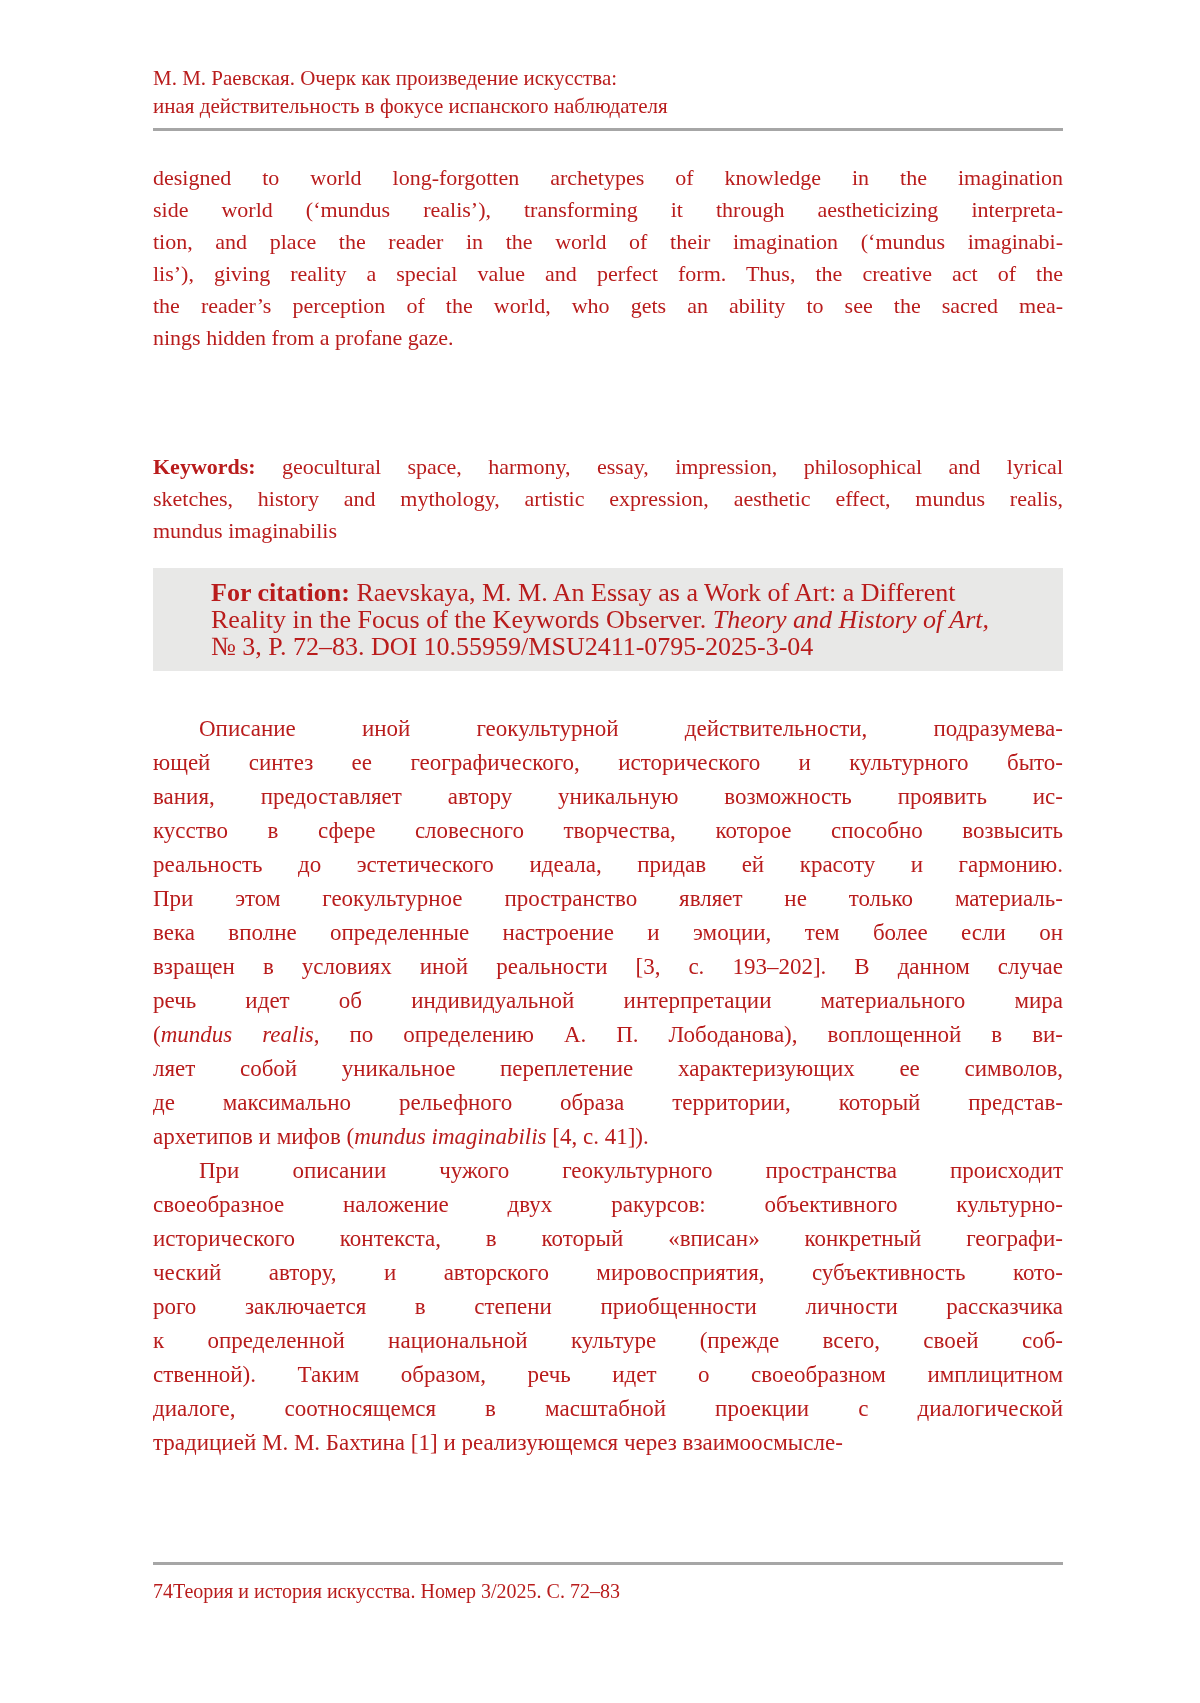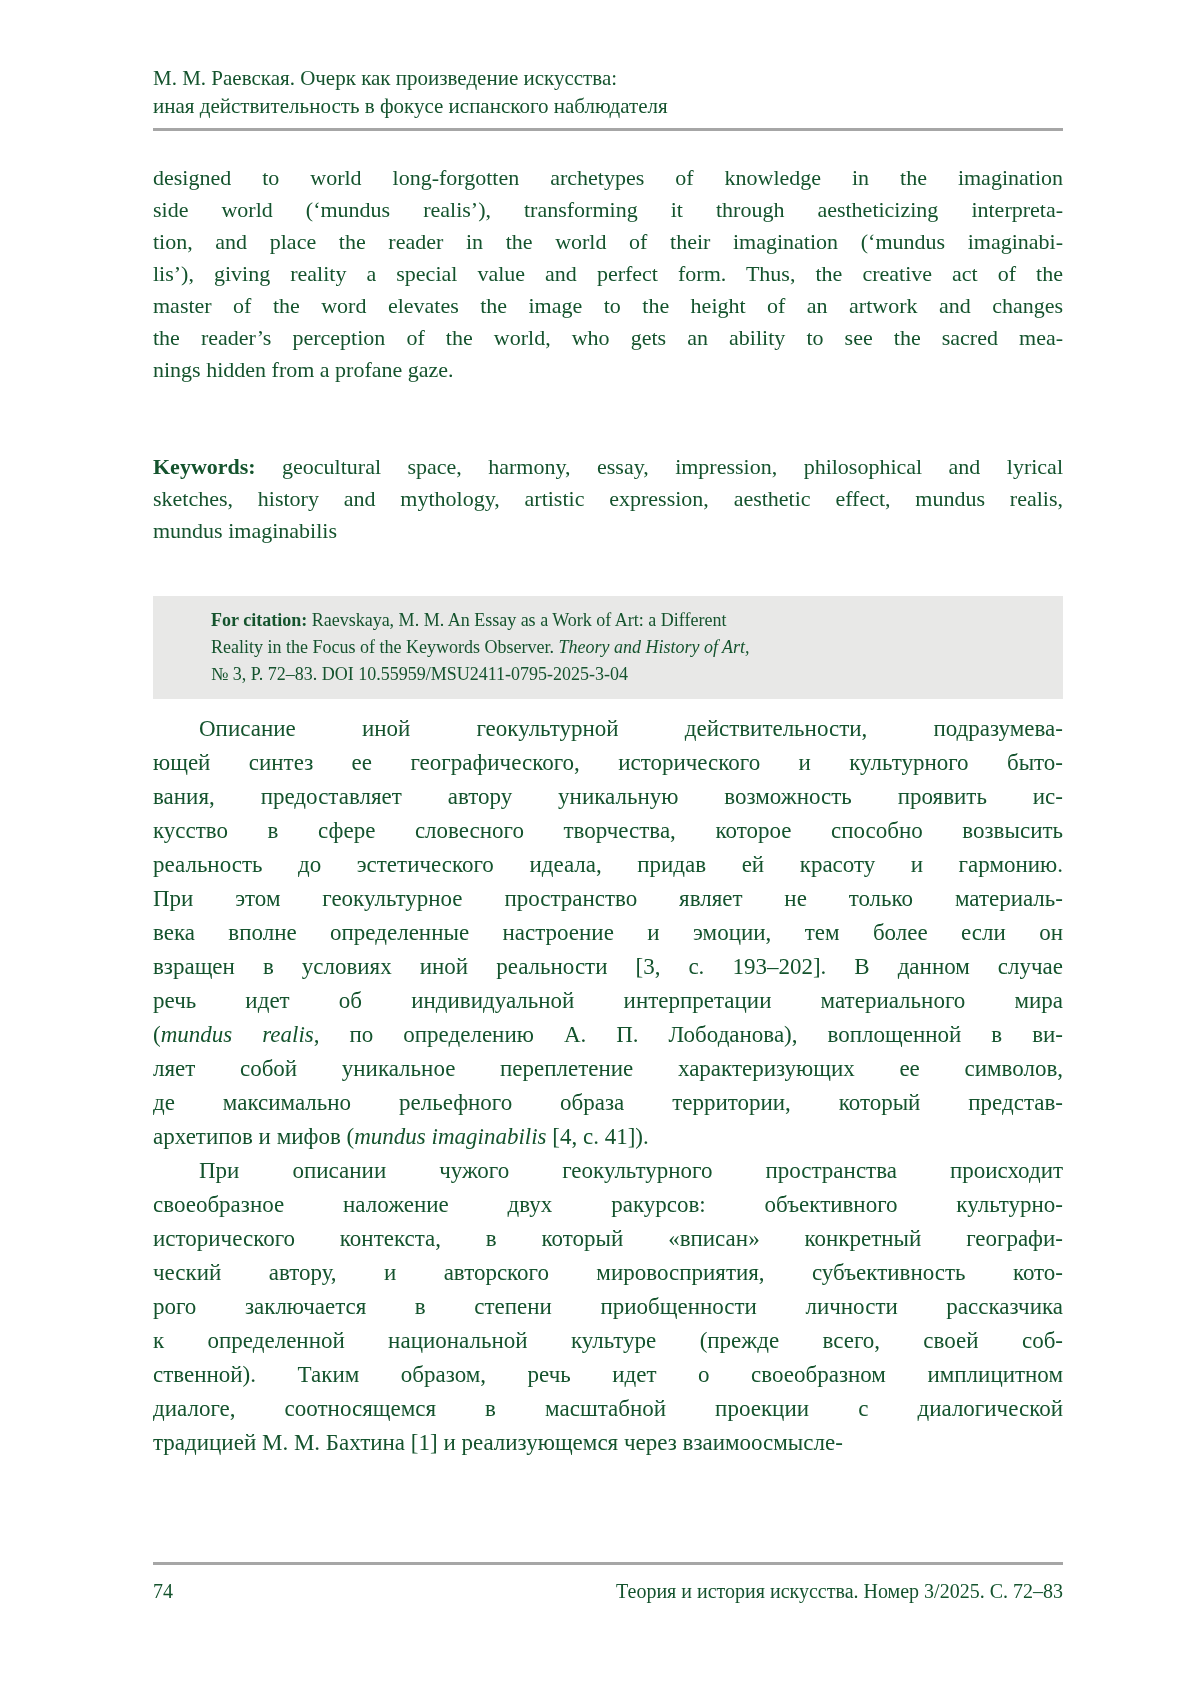--- a/index.html
+++ b/index.html
@@ -1,21 +1,21 @@
 <!DOCTYPE html>
 <html lang="ru"><head>
 <meta charset="utf-8">
 <style>
   html,body { margin:0; padding:0; background:#ffffff; }
   .page {
     position:relative;
     width:1200px; height:1703px;
     background:#ffffff;
     font-family:"Liberation Serif","DejaVu Serif",serif;
-    color:#14532d;
+    color:#b91c1c;
     overflow:hidden;
     text-decoration:underline;
   }
   .block { position:absolute; left:153px; width:910px; }
 
   
   .lines .tline { text-align:justify; text-align-last:justify; white-space:normal; }
   .lines.left .tline { text-align:left; text-align-last:left; }
   .lines .tline.last { text-align-last:left; }
   .lines.indent .tline:first-child { text-indent:46px; }
@@ -29,49 +29,48 @@
 
   .abstract-block { top:162px; font-size:22px; line-height:32px; }
   .keywords-block { top:451px; font-size:22px; line-height:32px; }
 
   .citation-block {
     top:568px;
     background:#e8e8e7;
     box-sizing:border-box;
     padding:11px 20px 11px 58px;
     min-height:102px;
-    font-size:18px; line-height:27px;margin-top:28px;
+    font-size:26px; line-height:27px;
   }
 
   .body-block { top:712px; font-size:23px; line-height:34px; }
 
   .footer-row {
     position:absolute; left:153px; top:1578px; width:910px;
-    display:flex; justify-content:space-between; align-items:baseline;
+    display:flex; align-items:baseline;
     font-size:20px; line-height:26px;
   }
 </style>
 </head>
 <body>
 
 <div class="page">
 
   <div class="block header-block lines left">
       <div class="tline"><span>М. М. Раевская. Очерк как произведение искусства:</span></div>
       <div class="tline last"><span>иная действительность в фокусе испанского наблюдателя</span></div>
     </div>
 
   <div class="rule rule-top"></div>
 
   <div class="block abstract-block lines">
       <div class="tline"><span>designed to world long-forgotten archetypes of knowledge in the imagination</span></div>
       <div class="tline"><span>side world (‘mundus realis’), transforming it through aestheticizing interpreta-</span></div>
       <div class="tline"><span>tion, and place the reader in the world of their imagination (‘mundus imaginabi-</span></div>
       <div class="tline"><span>lis’), giving reality a special value and perfect form. Thus, the creative act of the</span></div>
-      <div class="tline"><span>master of the word elevates the image to the height of an artwork and changes</span></div>
       <div class="tline"><span>the reader’s perception of the world, who gets an ability to see the sacred mea-</span></div>
       <div class="tline last"><span>nings hidden from a profane gaze.</span></div>
     </div>
 
   <div class="block keywords-block lines">
       <div class="tline"><span class="b">Keywords: </span><span>geocultural space, harmony, essay, impression, philosophical and lyrical</span></div>
       <div class="tline"><span>sketches, history and mythology, artistic expression, aesthetic effect, mundus realis,</span></div>
       <div class="tline last"><span>mundus imaginabilis</span></div>
     </div>
 

